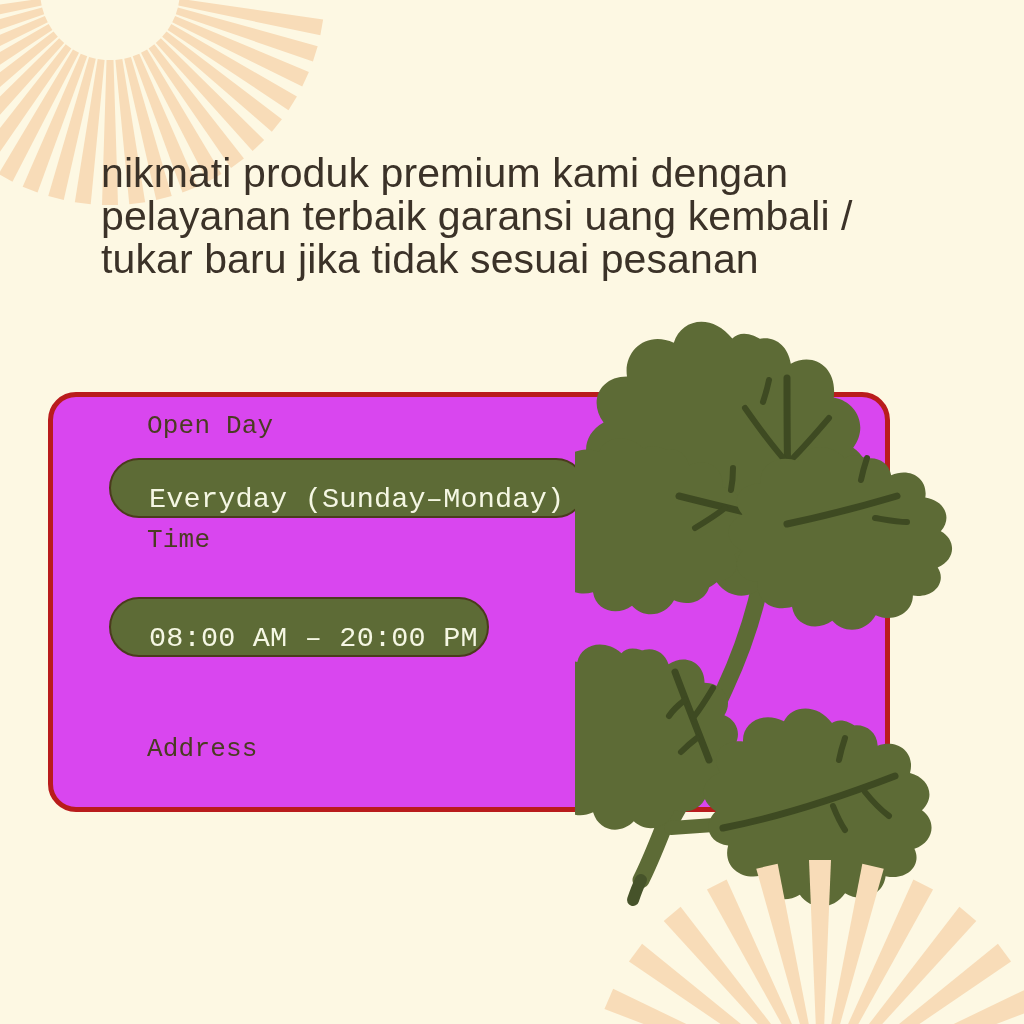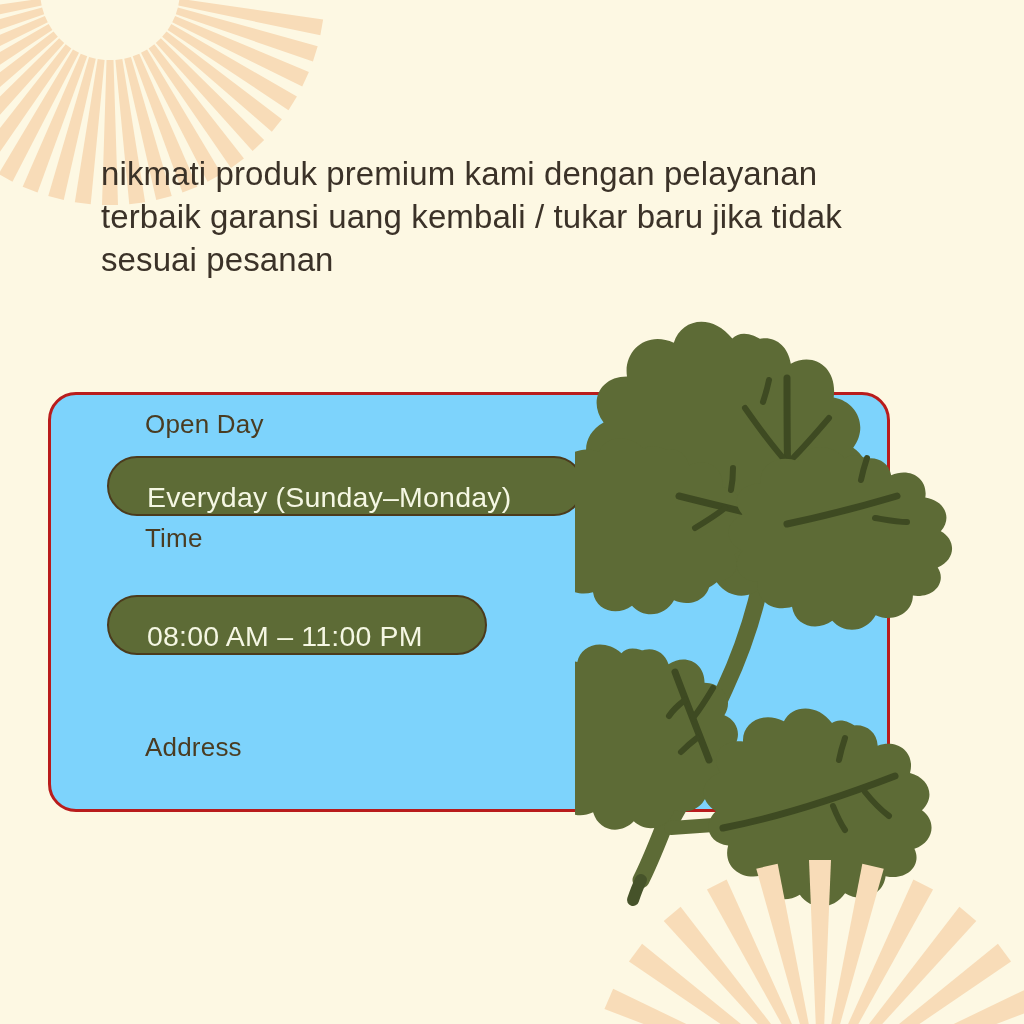--- a/index.html
+++ b/index.html
@@ -38,38 +38,39 @@
     width: 470px;
     height: 470px;
   }
 
   
   #headline {
     position: absolute;
     left: 101px;
     top: 152px;
     width: 820px;
-    font-size: 33px;
+    font-size: 41px;
     line-height: 43px;
     letter-spacing: 0.1px;
     color: #3b3228;
     font-weight: 400;
   }
 
   
   #info-card {
     position: absolute;
     left: 48px;
     top: 392px;
     width: 842px;
     height: 420px;
-    background: #7dd3fc;
-    border: 3px solid #b91c1c;
+    background: #d946ef;
+    border: 5px solid #b91c1c;
     border-radius: 28px;
     box-sizing: border-box;
+    font-family: Liberation Mono, monospace;
   }
 
   .field-label {
     position: absolute;
     left: 94px;
     font-size: 26px;
     color: #4a3c22;
     letter-spacing: 0.2px;
     white-space: nowrap;
   }
@@ -146,21 +147,21 @@
 
   <div id="info-card">
 
     <div class="field-label" id="label-open-day">Open Day</div>
     <div class="pill" id="pill-open-day">
       <span class="pill-text">Everyday (Sunday–Monday)</span>
     </div>
 
     <div class="field-label" id="label-time">Time</div>
     <div class="pill" id="pill-time">
-      <span class="pill-text">08:00 AM – 11:00 PM</span>
+      <span class="pill-text">08:00 AM – 20:00 PM</span>
     </div>
 
     <div class="field-label" id="label-address">Address</div>
   </div>
 
   <svg id="plant" viewBox="0 0 400 640">
     <defs>
       <g id="leaf-shape">
         <path d="M0,0
                  c -6,-14 -20,-20 -26,-14 c -10,-12 -26,-10 -30,2

